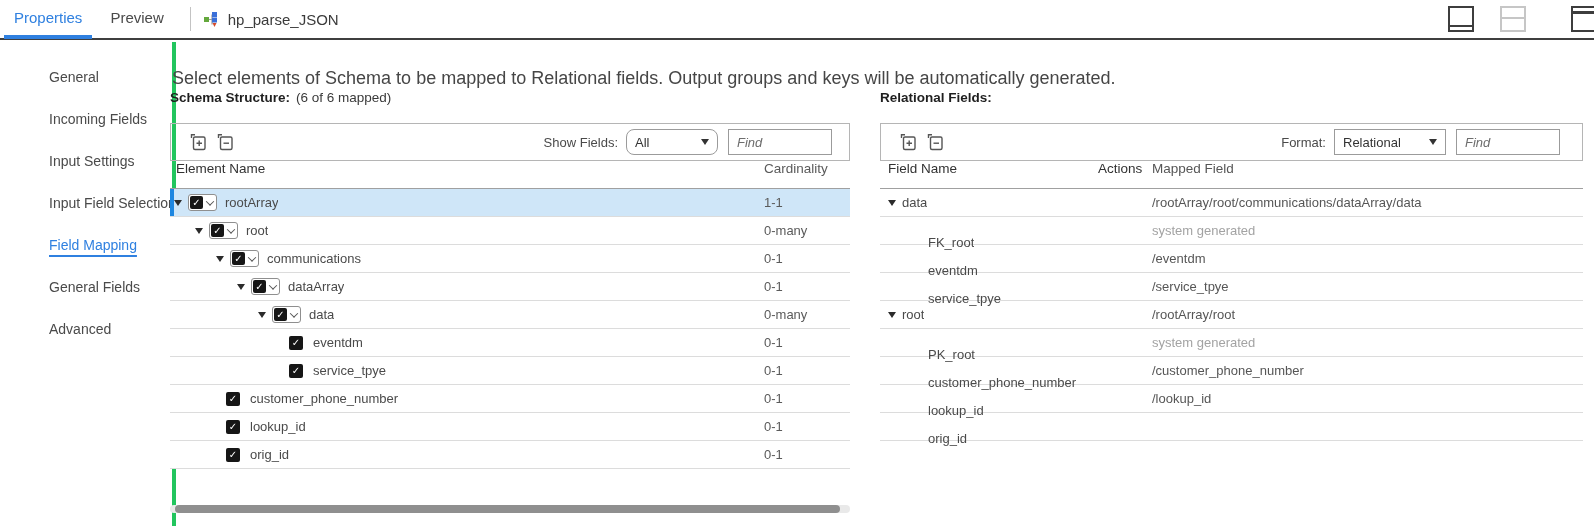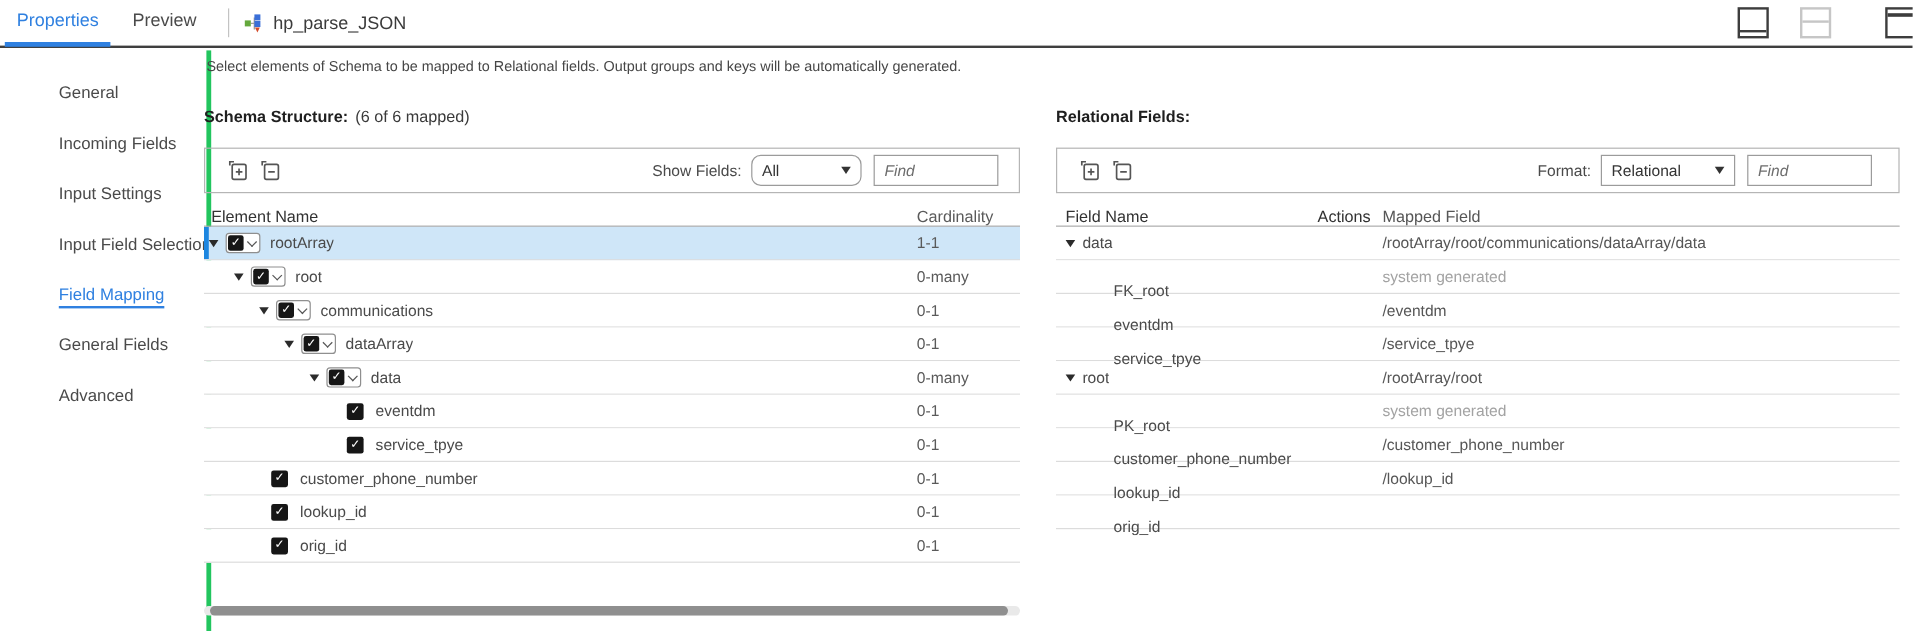--- a/index.html
+++ b/index.html
@@ -28,21 +28,21 @@
 
   
   .sidebar { position:absolute; top:42px; left:16px; width:160px; bottom:0;
              border-right:4px solid #22c55e; padding-top:14px; }
   .side-item { height:42px; line-height:42px; padding-left:33px; font-size:14px;
                color:#4a4a4a; cursor:pointer; white-space:nowrap; }
   .side-item.active { color:#2f80e0; text-decoration:underline;
                       text-decoration-thickness:2px; text-underline-offset:5px; }
 
   
-  .description { position:absolute; left:172px; top:48px; font-size:12px; color:#464646; }
+  .description { position:absolute; left:172px; top:68px; font-size:18px; color:#464646; }
   .panel { position:absolute; top:90px; }
   .panel.left { left:170px; width:680px; }
   .panel.right { left:880px; width:703px; }
   .panel-title { font-size:13.5px; color:#222; height:20px; }
   .panel-title b { font-weight:bold; color:#1f1f1f; }
   .panel-title .count { font-weight:normal; color:#3a3a3a; margin-left:6px; }
 
   .toolbar { margin-top:13px; height:38px; border:1px solid #b5b5b5;
              display:flex; align-items:center; padding:0 17px; }
   .panel.right .toolbar { padding-right:22px; }
@@ -53,21 +53,21 @@
                align-items:center; padding:0 8px; font-size:13px; color:#333; cursor:pointer; }
   .selectbox .val { flex:1; }
   .selectbox.w92 { width:92px;border-radius:8px; } .selectbox.w110 { width:112px; }
   .caret { width:0; height:0; border-left:4.5px solid transparent; border-right:4.5px solid transparent;
            border-top:6px solid #333; margin-left:8px; }
   .findbox { margin-left:10px; width:104px; height:26px; border:1px solid #9b9b9b;
              padding:0 8px; font-size:13px; font-family:"Liberation Sans", sans-serif; color:#333; }
   .findbox::placeholder { font-style:italic; color:#6d6d6d; }
 
   
-  .thead { display:flex; align-items:flex-end; height:28px; border-bottom:1px solid #a0a0a0;
+  .thead { display:flex; align-items:flex-start; height:28px; border-bottom:1px solid #a0a0a0;
            font-size:13.5px; color:#323232; }
   .trow { display:flex; align-items:center; height:28px; border-bottom:1px solid #dcdcdc;
           font-size:13px; color:#4a4a4a; cursor:pointer; background:#fff; }
   .trow.selected { background:#cfe6f8; box-shadow:inset 4px 0 0 #1d86e0; }
   .tcell { display:flex; align-items:center; }
   .col-name { flex:1; min-width:0; }
   .col-card { width:88px; color:#5a5a5a; }
   .thead .col-name { padding-left:6px; }
   .thead .col-card { padding-left:2px; }
   .trow .col-card { padding-left:2px; font-size:13px; }

